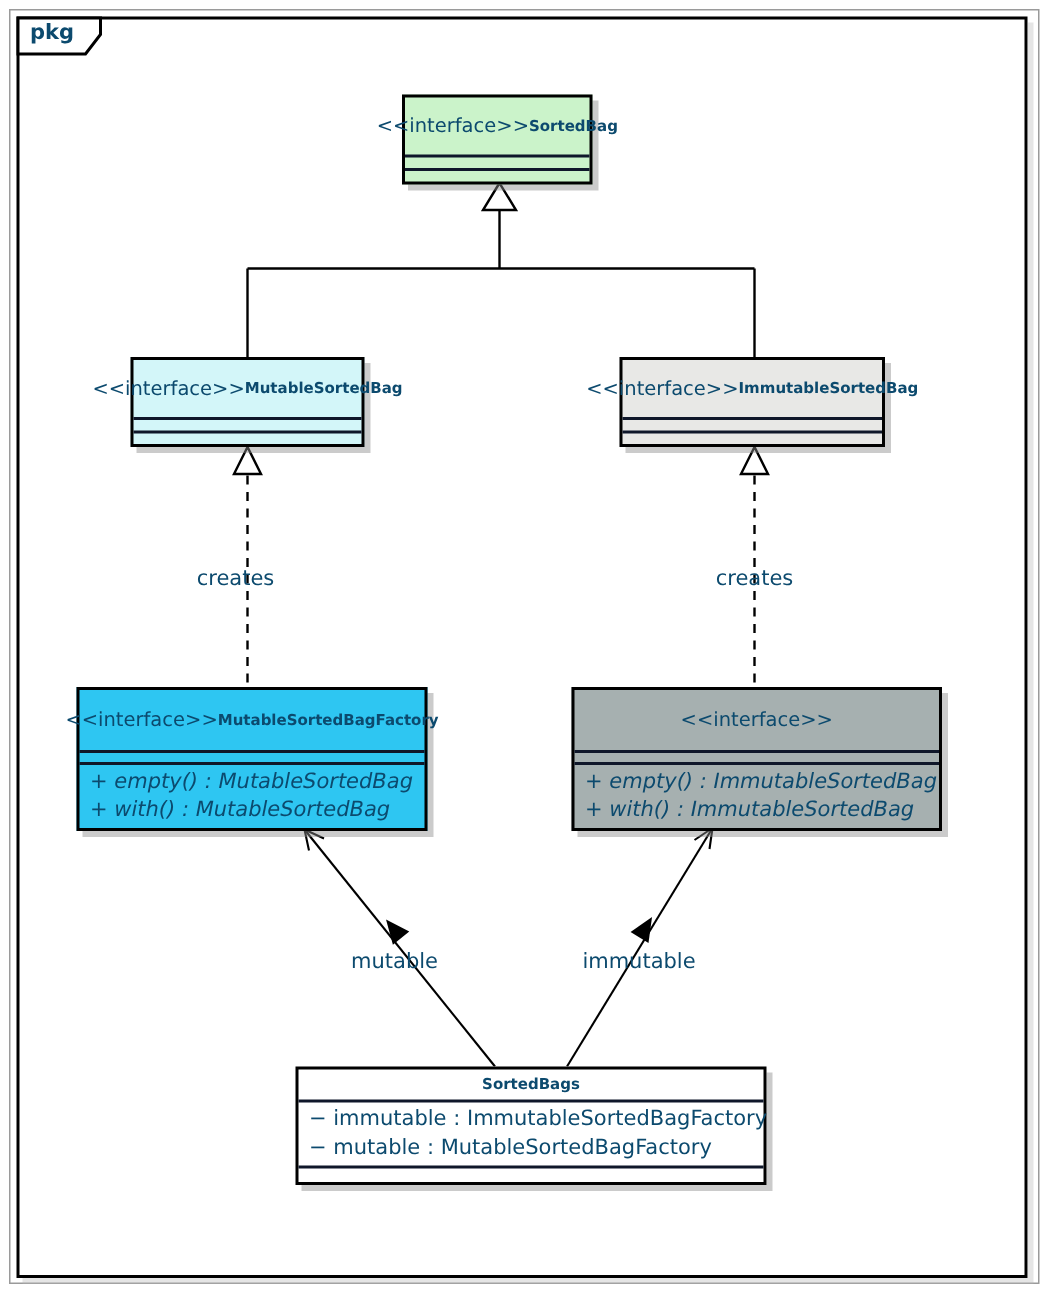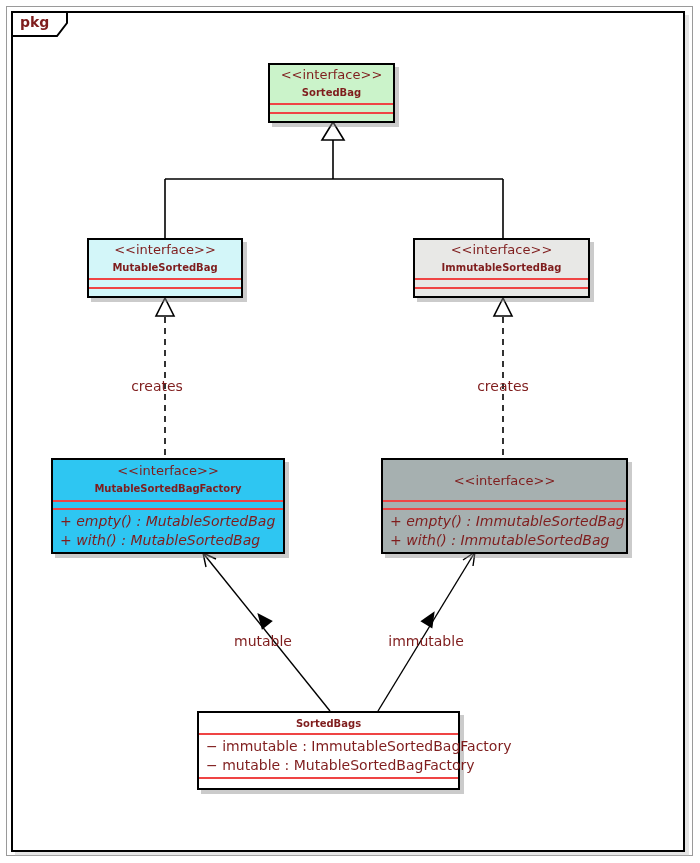--- a/index.html
+++ b/index.html
@@ -1,31 +1,31 @@
 <!DOCTYPE html>
 <html><head>
 <meta charset="utf-8">
 <style>
   html,body{margin:0;padding:0;background:#fff;}
   #canvas{
     position:relative;width:700px;height:863px;background:#fff;overflow:hidden;
-    font-family:"DejaVu Sans","Liberation Sans",sans-serif;color:#7f1d1d;
+    font-family:"DejaVu Sans","Liberation Sans",sans-serif;color:#0c4a6e;
   }
   .outer-border{position:absolute;left:6px;top:6px;width:687px;height:850px;border:1px solid #9a9a9a;box-sizing:border-box;}
   .pkg-frame{position:absolute;left:11px;top:11px;width:674px;height:841px;border:2px solid #000;box-sizing:border-box;background:transparent;box-shadow:4px 4px 0 rgba(180,180,180,.35);}
   .pkg-tab-label{position:absolute;left:20px;top:14px;font-size:14px;font-weight:bold;}
   svg.overlay{position:absolute;left:0;top:0;pointer-events:none;}
   .uml-class{
     position:absolute;border:2px solid #000;box-sizing:border-box;background:#fff;
     box-shadow:4px 4px 0 rgba(140,140,140,.45);
   }
-  .uml-title{display:flex;flex-direction:column;justify-content:center;align-items:center;text-align:right;}
+  .uml-title{display:flex;justify-content:center;align-items:center;text-align:right;}
   .stereotype{font-size:13px;line-height:17px;}
   .cls-name{font-size:10px;font-weight:bold;line-height:19px;}
-  .compartment{border-top:2px solid #ef4444;}
+  .compartment{border-top:2px solid #0f172a;}
   .members{padding:2px 7px;}
   .member-line{font-size:14px;line-height:19px;white-space:nowrap;}
   .italic .member-line{font-style:italic;}
   .edge-label{position:absolute;transform:translate(-50%,-50%);font-size:14px;white-space:nowrap;text-align:center;}
 </style>
 </head>
 <body>
 
 <div id="canvas">
 
@@ -106,21 +106,21 @@
     <div class="uml-title" style="height:40px;">
       <div class="stereotype">&lt;&lt;interface&gt;&gt;</div>
     </div>
     <div class="compartment" style="height:6px;"></div>
     <div class="compartment members italic">
       <div class="member-line">+ empty() : ImmutableSortedBag</div>
       <div class="member-line">+ with() : ImmutableSortedBag</div>
     </div>
   </div>
 
-  <div class="uml-class" style="left: 197px; top: 711px; width: 263px; background-color: rgb(255, 255, 255);">
+  <div class="uml-class" style="left: 197px; top: 711px; width: 314px; background-color: rgb(255, 255, 255);">
     <div class="uml-title" style="height:20px;">
       <div class="cls-name">SortedBags</div>
     </div>
     <div class="compartment members">
       <div class="member-line">− immutable : ImmutableSortedBagFactory</div>
       <div class="member-line">− mutable : MutableSortedBagFactory</div>
     </div>
     <div class="compartment" style="height:9px;"></div>
   </div>
 

